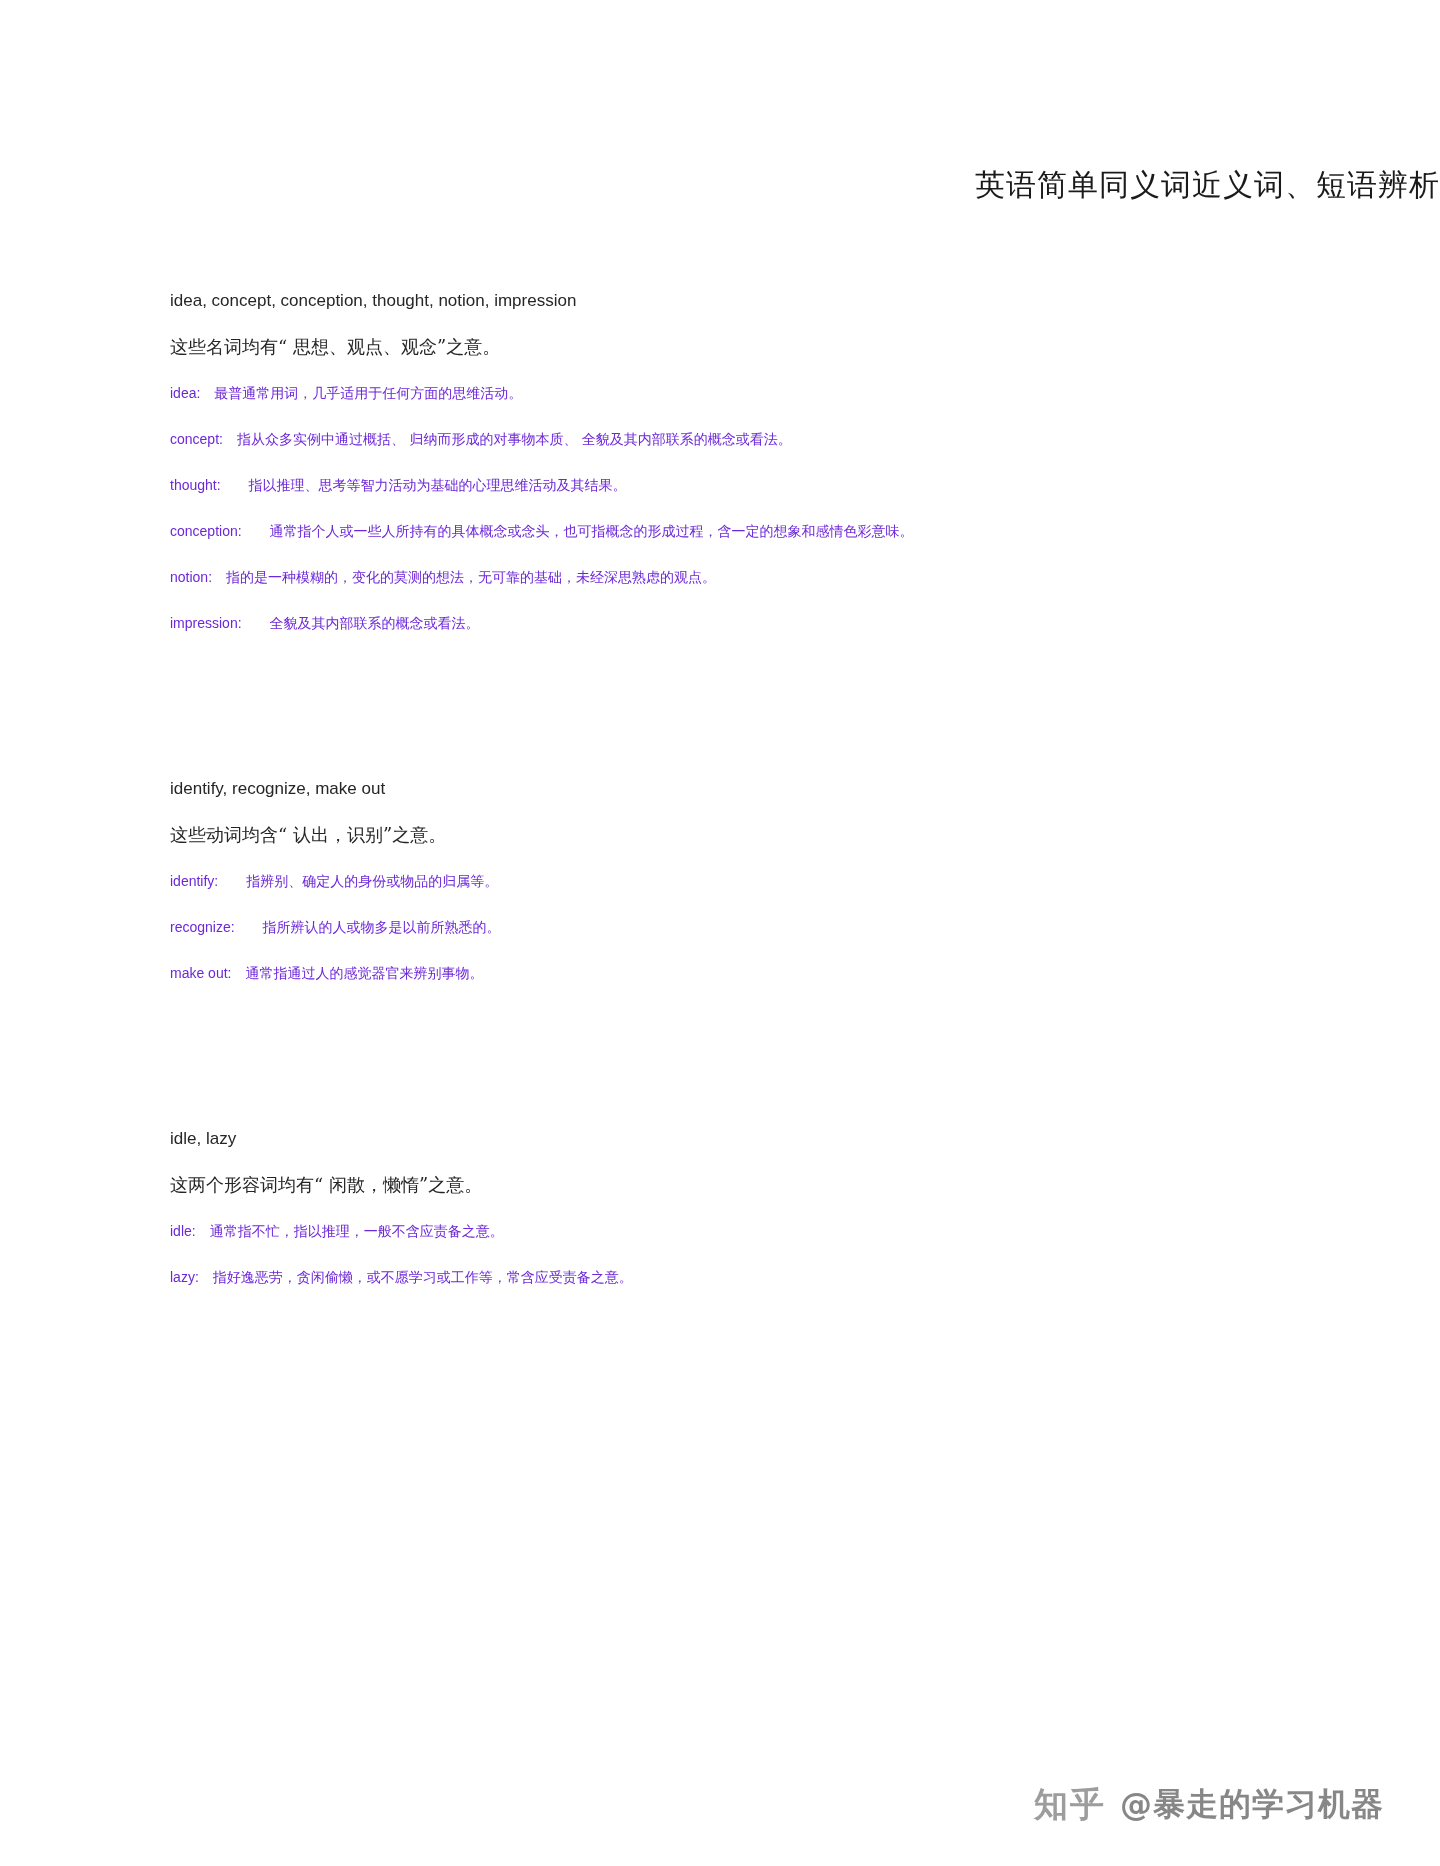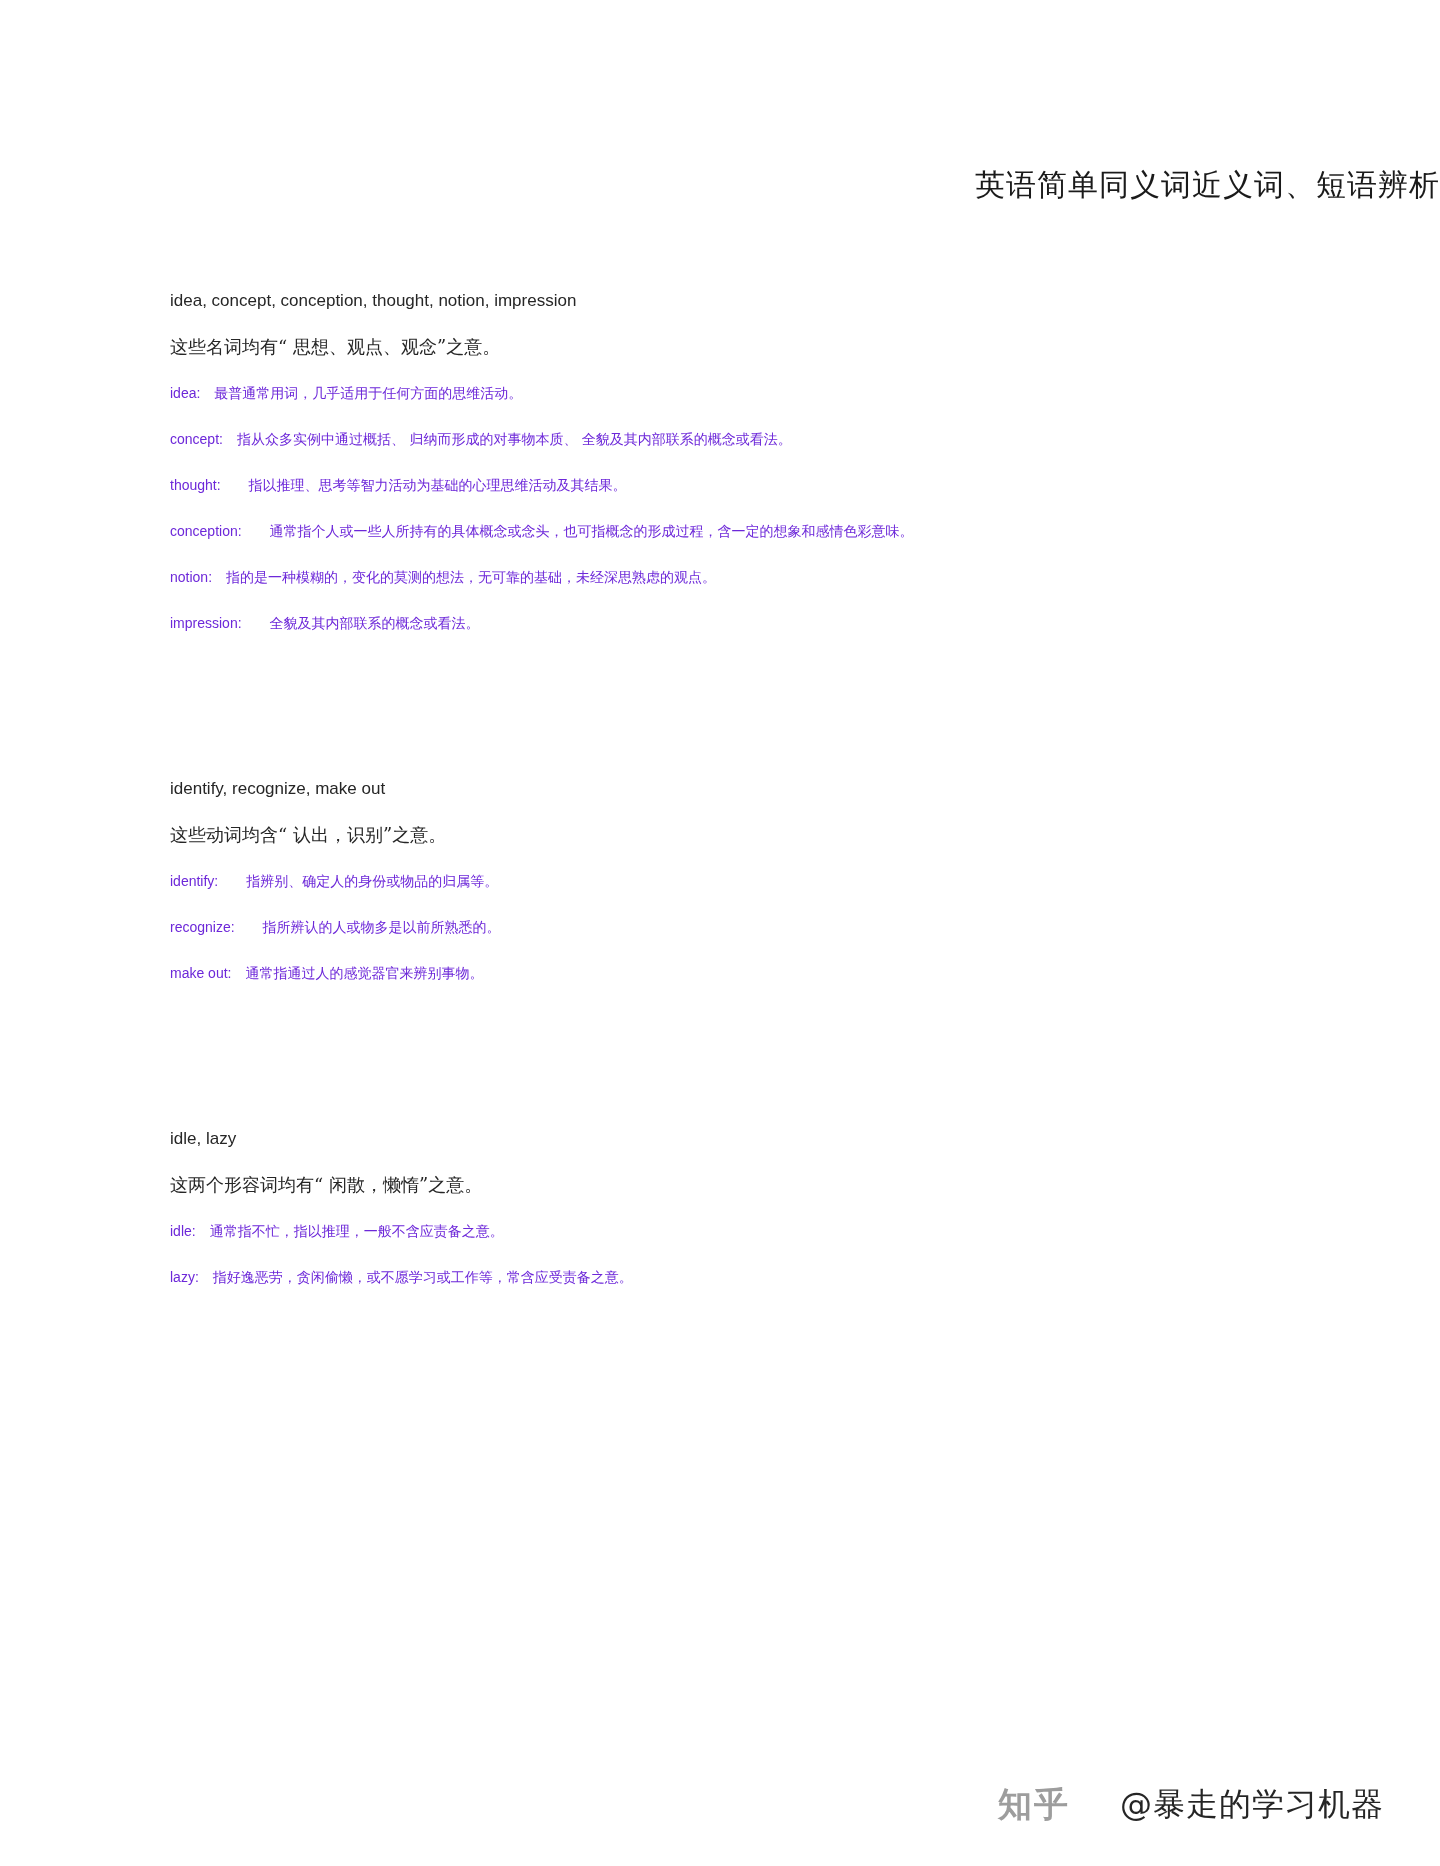--- a/index.html
+++ b/index.html
@@ -94,25 +94,24 @@
   }
   .watermark .zhihu-logo {
     font-size: 34px;
     font-weight: 700;
     font-family: "DejaVu Serif", "Liberation Serif", serif;
     color: #8c8c8c;
     letter-spacing: 2px;
   }
   .watermark .wm-handle {
     font-size: 32px;
-    font-weight: 400;
+    font-weight: 700;
     font-family: "DejaVu Sans", "Liberation Sans", sans-serif;
-    color: #000000;
+    color: #737373;
     letter-spacing: 1px;
-    margin-left: 36px;
   }
 </style>
 </head>
 <body>
 
 <div class="page">
 
   <h1 class="doc-title">英语简单同义词近义词、短语辨析</h1>
 
   <div class="content">

